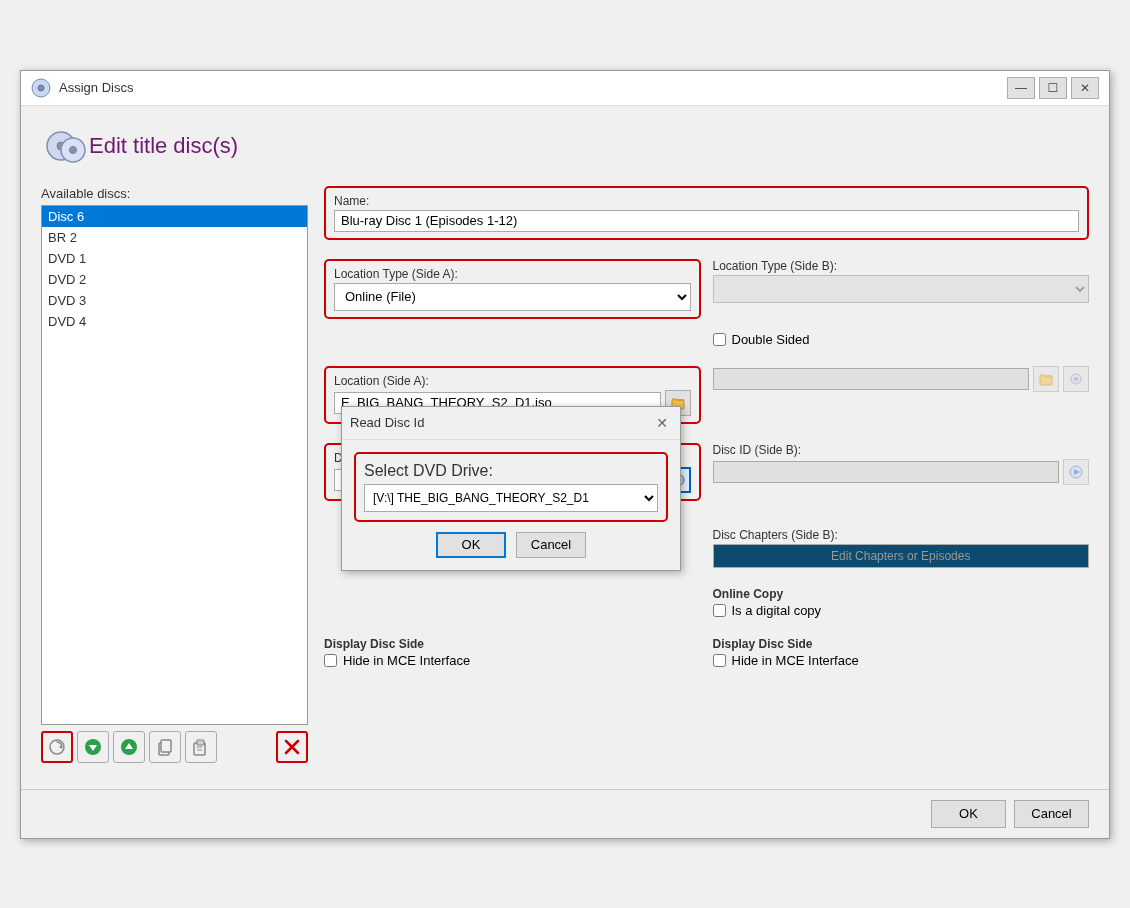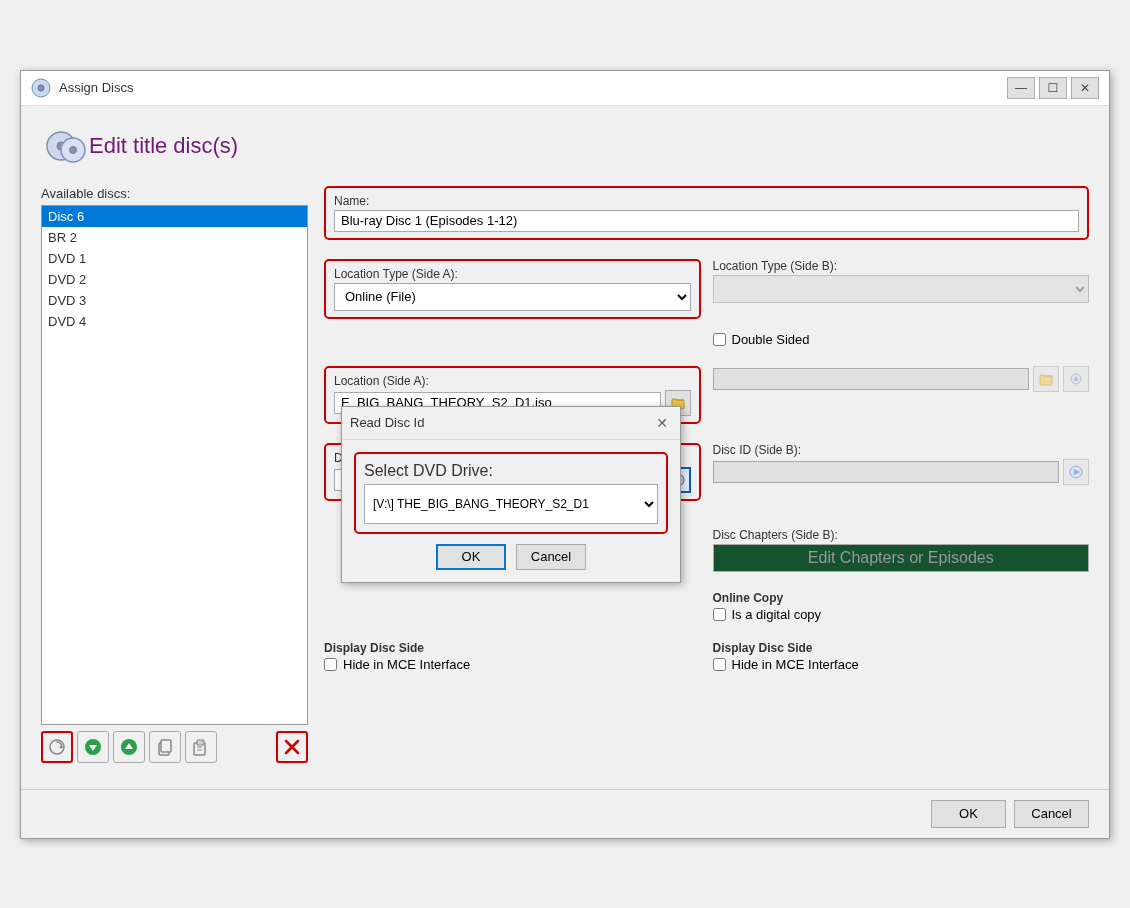--- a/index.html
+++ b/index.html
@@ -192,24 +192,24 @@
       align-items: center;
     }
     .disc-id-row .field-input { flex: 1; }
     .checkbox-row {
       display: flex;
       align-items: center;
       gap: 6px;
     }
     .edit-chapters-btn {
       padding: 4px 10px;
-      background: #14532d;
-      border: 1px solid #aaa;
-      cursor: pointer;
-      font-size: 16px;
+      background: #0c4a6e;
+      border: 1px solid #aaa;
+      cursor: pointer;
+      font-size: 12px;
       color: #999;
       width: 100%;
       text-align: center;
     }
     .bottom-ok-cancel {
       display: flex;
       justify-content: flex-end;
       gap: 8px;
       padding: 10px 20px;
       border-top: 1px solid #ccc;
@@ -268,21 +268,21 @@
       border-radius: 5px;
       padding: 8px;
     }
     .popup-field-label {
       font-size: 16px;
       margin-bottom: 4px;
       color: #333;
     }
     .popup-select {
       width: 100%;
-      height: 40px;
+      height: 28px;
       border: 1px solid #aaa;
       background: #fff;
       font-size: 12px;
       padding: 0 4px;
     }
     .popup-buttons {
       display: flex;
       justify-content: center;
       gap: 10px;
     }

